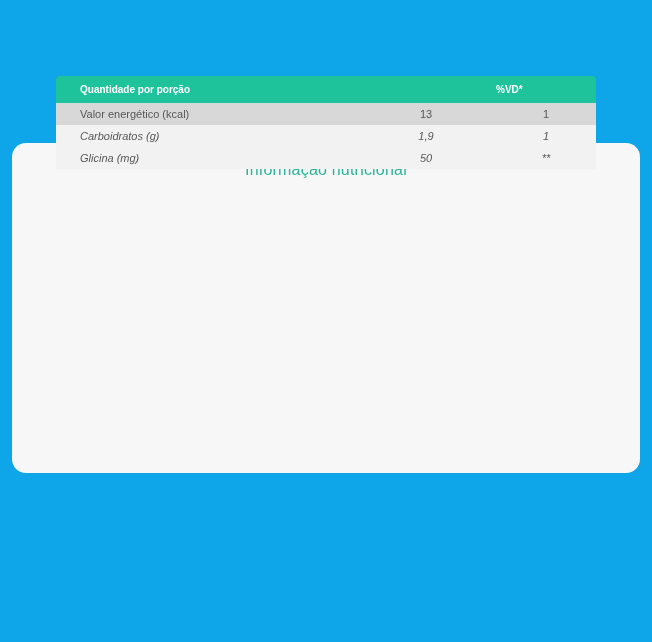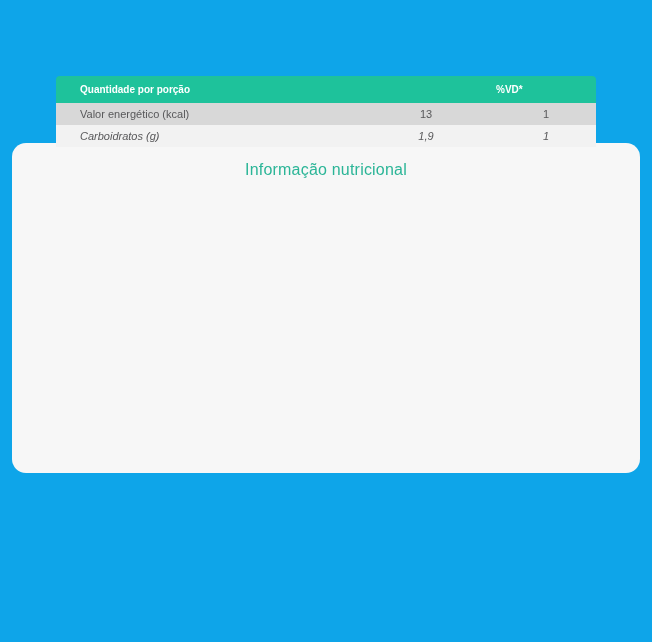--- a/index.html
+++ b/index.html
@@ -133,17 +133,22 @@
         <tr class="odd">
           <td class="c-name">Valor energético (kcal)</td>
           <td class="c-qty">13</td>
           <td class="c-vd">1</td>
         </tr>
         <tr class="even">
           <td class="c-name">Carboidratos (g)</td>
           <td class="c-qty">1,9</td>
           <td class="c-vd">1</td>
         </tr>
+        <tr class="even">
+          <td class="c-name">Glicina (mg)</td>
+          <td class="c-qty">50</td>
+          <td class="c-vd">**</td>
+        </tr>
       </tbody>
     </table>
   </div>
 
 </div>
 
 </body></html>

